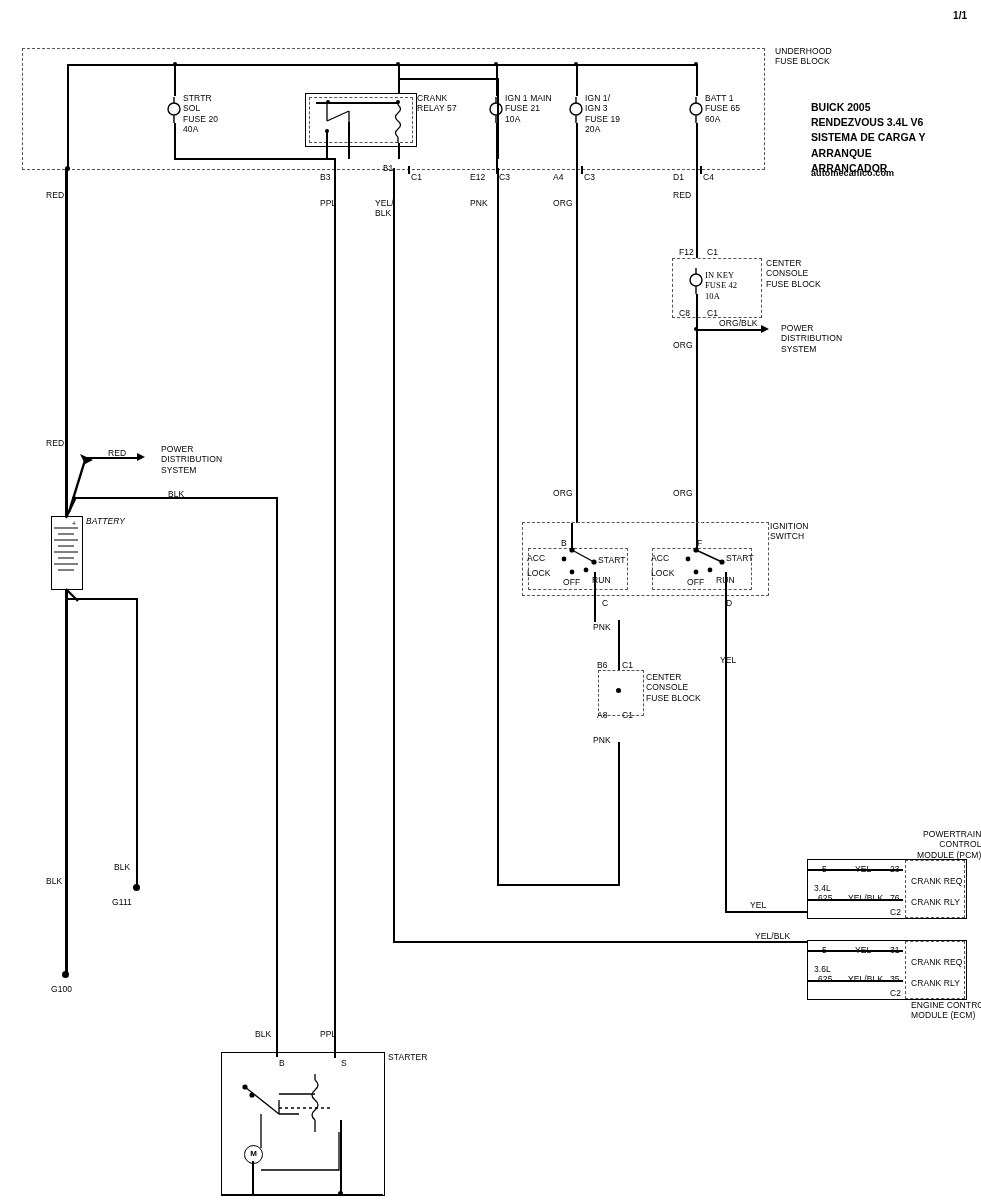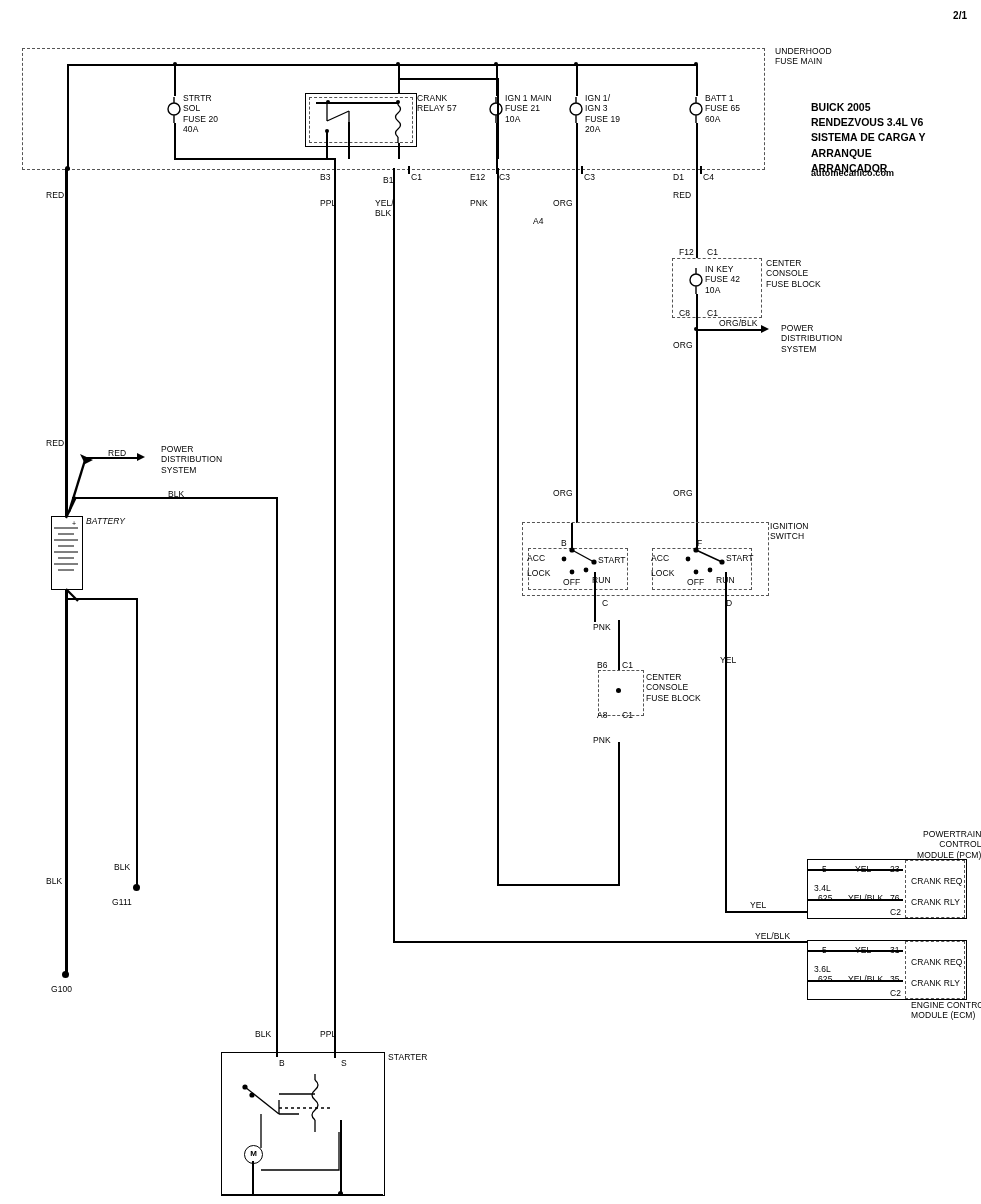--- a/index.html
+++ b/index.html
@@ -22,32 +22,32 @@
   .arrow.r{border-width:4.5px 0 4.5px 8px;border-color:transparent transparent transparent #000;}
   svg{position:absolute;left:0;top:0;overflow:visible;}
   .motor{position:absolute;width:17px;height:17px;border:1.5px solid #000;border-radius:50%;font-size:8px;text-align:center;line-height:16px;font-weight:bold;}
   .batbox{position:absolute;border:1.4px solid #000;background:#fff;}
 </style>
 </head>
 <body>
 
 <div id="page">
 
-  <div class="pgnum" style="right:14px;top:10px;">2/1</div>
+  <div class="pgnum" style="right:14px;top:10px;">1/1</div>
 
   <div class="title" style="left:811px;top:100px;">BUICK 2005
 RENDEZVOUS 3.4L V6
 SISTEMA DE CARGA Y
 ARRANQUE
 ARRANCADOR</div>
   <div class="lbl b" style="left:811px;top:168px;font-size:9px;">automecanico.com</div>
 
   <div class="dash" style="left:22px;top:48px;width:741px;height:120px;"></div>
   <div class="lbl" style="left:775px;top:46px;">UNDERHOOD
-FUSE MAIN</div>
+FUSE BLOCK</div>
 
   <div class="wire h" style="left:67px;top:64px;width:630px;"></div>
   <div class="wire v" style="left:67px;top:64px;height:105px;"></div>
   <div class="dot" style="left:64.5px;top:166px;"></div>
 
   <div class="wire v" style="left:174px;top:64px;height:32px;"></div>
   <div class="dot sm" style="left:172.5px;top:62px;"></div>
   <svg width="30" height="40" style="left:166px;top:95px;">
     <path d="M8,2 L8,8 M8,8 a6,6 0 1,0 0,12 a6,6 0 1,0 0,-12 M8,20 L8,28" stroke="#000" stroke-width="1.4" fill="none"></path>
   </svg>
@@ -107,25 +107,25 @@
   <div class="wire v" style="left:696px;top:64px;height:32px;"></div>
   <svg width="30" height="40" style="left:688px;top:95px;">
     <path d="M8,2 L8,8 M8,8 a6,6 0 1,0 0,12 a6,6 0 1,0 0,-12 M8,20 L8,28" stroke="#000" stroke-width="1.4" fill="none"></path>
   </svg>
   <div class="lbl" style="left:705px;top:93px;">BATT 1
 FUSE 65
 60A</div>
   <div class="wire v" style="left:696px;top:123px;height:45px;"></div>
 
   <div class="lbl" style="left:320px;top:172px;">B3</div>
-  <div class="lbl" style="left:383px;top:175px;">B1</div>
+  <div class="lbl" style="left:383px;top:164px;font-family:Liberation Mono, monospace;">B1</div>
   <div class="lbl" style="left:411px;top:172px;">C1</div>
   <div class="lbl" style="left:470px;top:172px;">E12</div>
   <div class="lbl" style="left:499px;top:172px;">C3</div>
-  <div class="lbl" style="left:533px;top:172px;margin-top:44px;">A4</div>
+  <div class="lbl" style="left:553px;top:172px;">A4</div>
   <div class="lbl" style="left:584px;top:172px;">C3</div>
   <div class="lbl" style="left:673px;top:172px;">D1</div>
   <div class="lbl" style="left:703px;top:172px;">C4</div>
 
   <div class="wire v" style="left:408px;top:166px;height:8px;"></div>
   <div class="wire v" style="left:496px;top:166px;height:8px;"></div>
   <div class="wire v" style="left:581px;top:166px;height:8px;"></div>
   <div class="wire v" style="left:700px;top:166px;height:8px;"></div>
 
   <div class="lbl" style="left:46px;top:190px;">RED</div>
@@ -201,21 +201,21 @@
 
   <div class="dash" style="left:672px;top:258px;width:88px;height:58px;"></div>
   <div class="lbl" style="left:766px;top:258px;">CENTER
 CONSOLE
 FUSE BLOCK</div>
   <div class="lbl" style="left:679px;top:247px;">F12</div>
   <div class="lbl" style="left:707px;top:247px;">C1</div>
   <svg width="30" height="40" style="left:688px;top:268px;">
     <path d="M8,0 L8,6 M8,6 a6,6 0 1,0 0,12 a6,6 0 1,0 0,-12 M8,18 L8,26" stroke="#000" stroke-width="1.4" fill="none"></path>
   </svg>
-  <div class="lbl" style="left:705px;top:264px;">IN KEY
+  <div class="lbl" style="left:705px;top:270px;font-family:Liberation Serif, serif;">IN KEY
 FUSE 42
 10A</div>
   <div class="lbl" style="left:679px;top:308px;">C8</div>
   <div class="lbl" style="left:707px;top:308px;">C1</div>
   <div class="wire v" style="left:696px;top:294px;height:230px;"></div>
 
   <div class="dot sm" style="left:694px;top:327px;"></div>
   <div class="wire h" style="left:696px;top:329px;width:66px;"></div>
   <div class="arrow r" style="left:761px;top:325px;"></div>
   <div class="lbl" style="left:719px;top:318px;">ORG/BLK</div>

